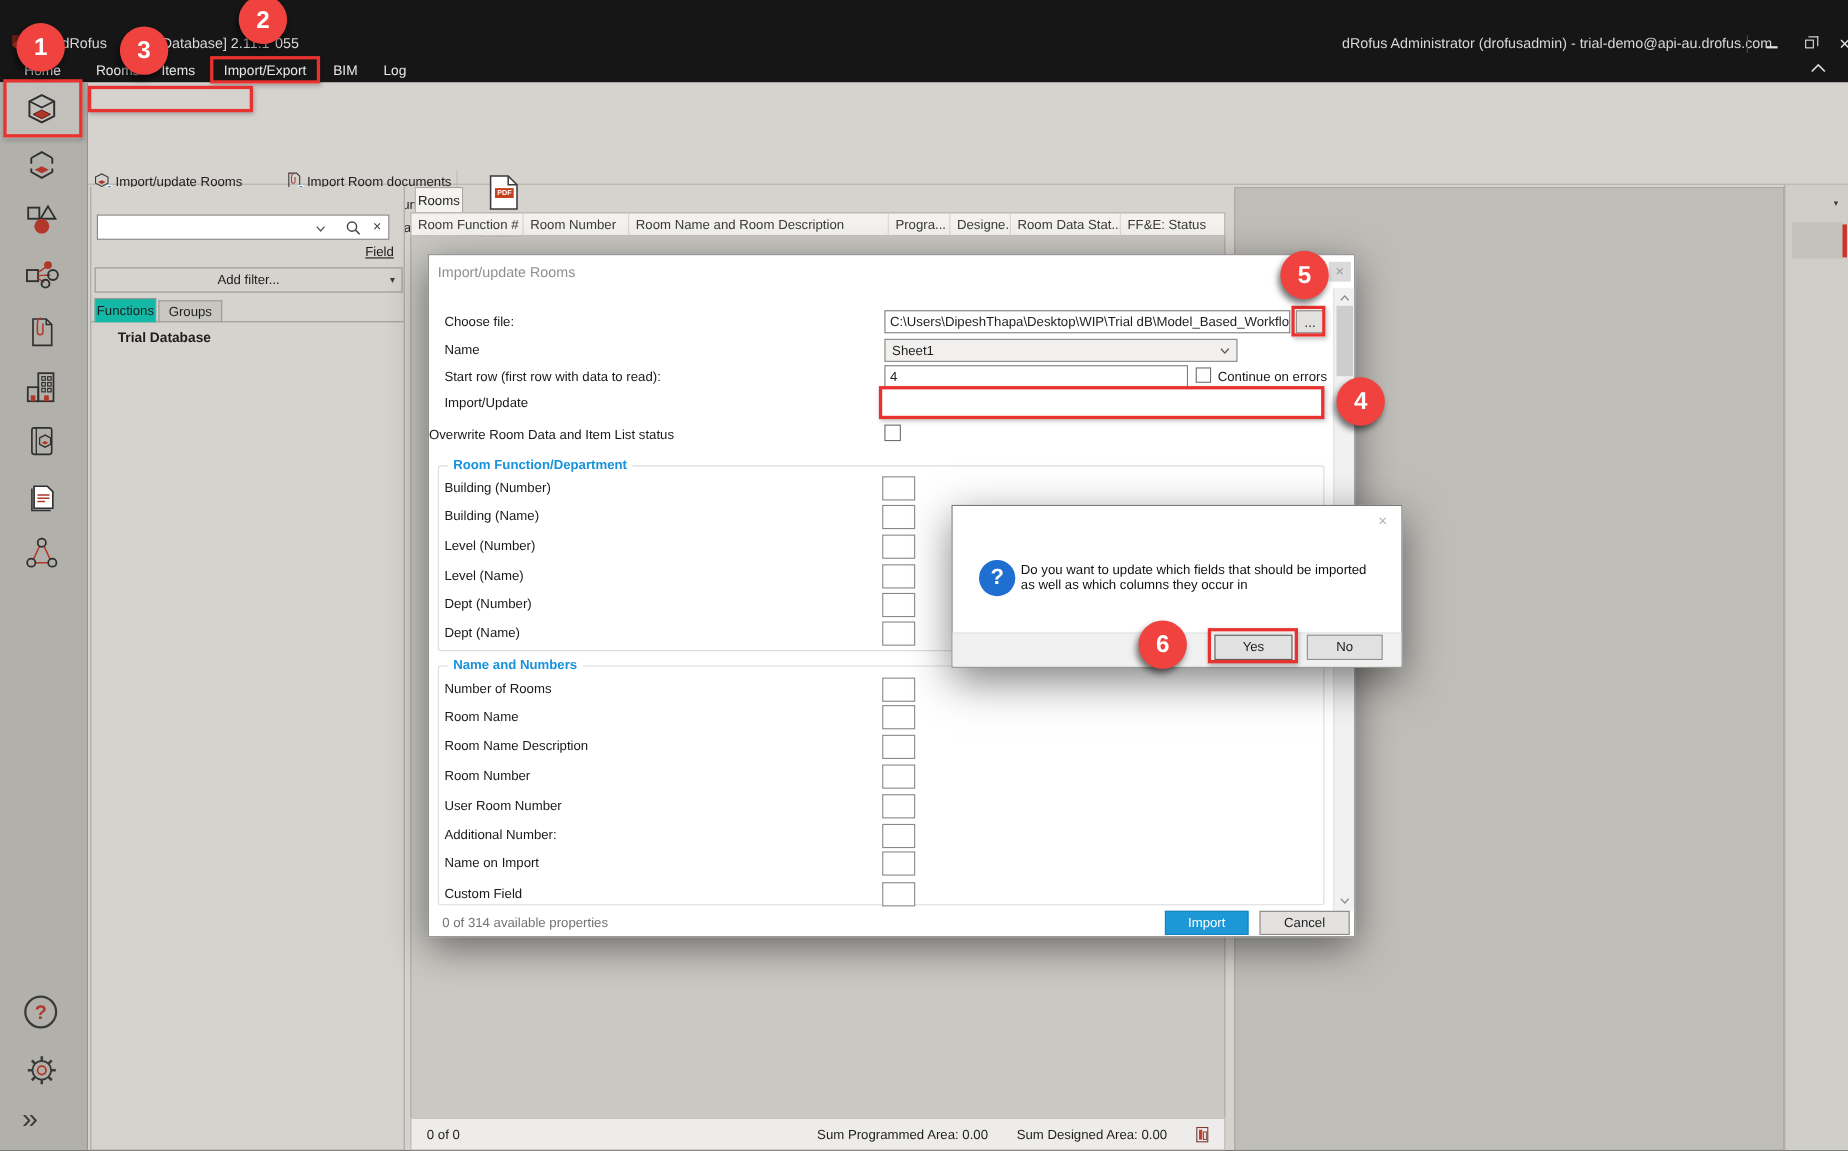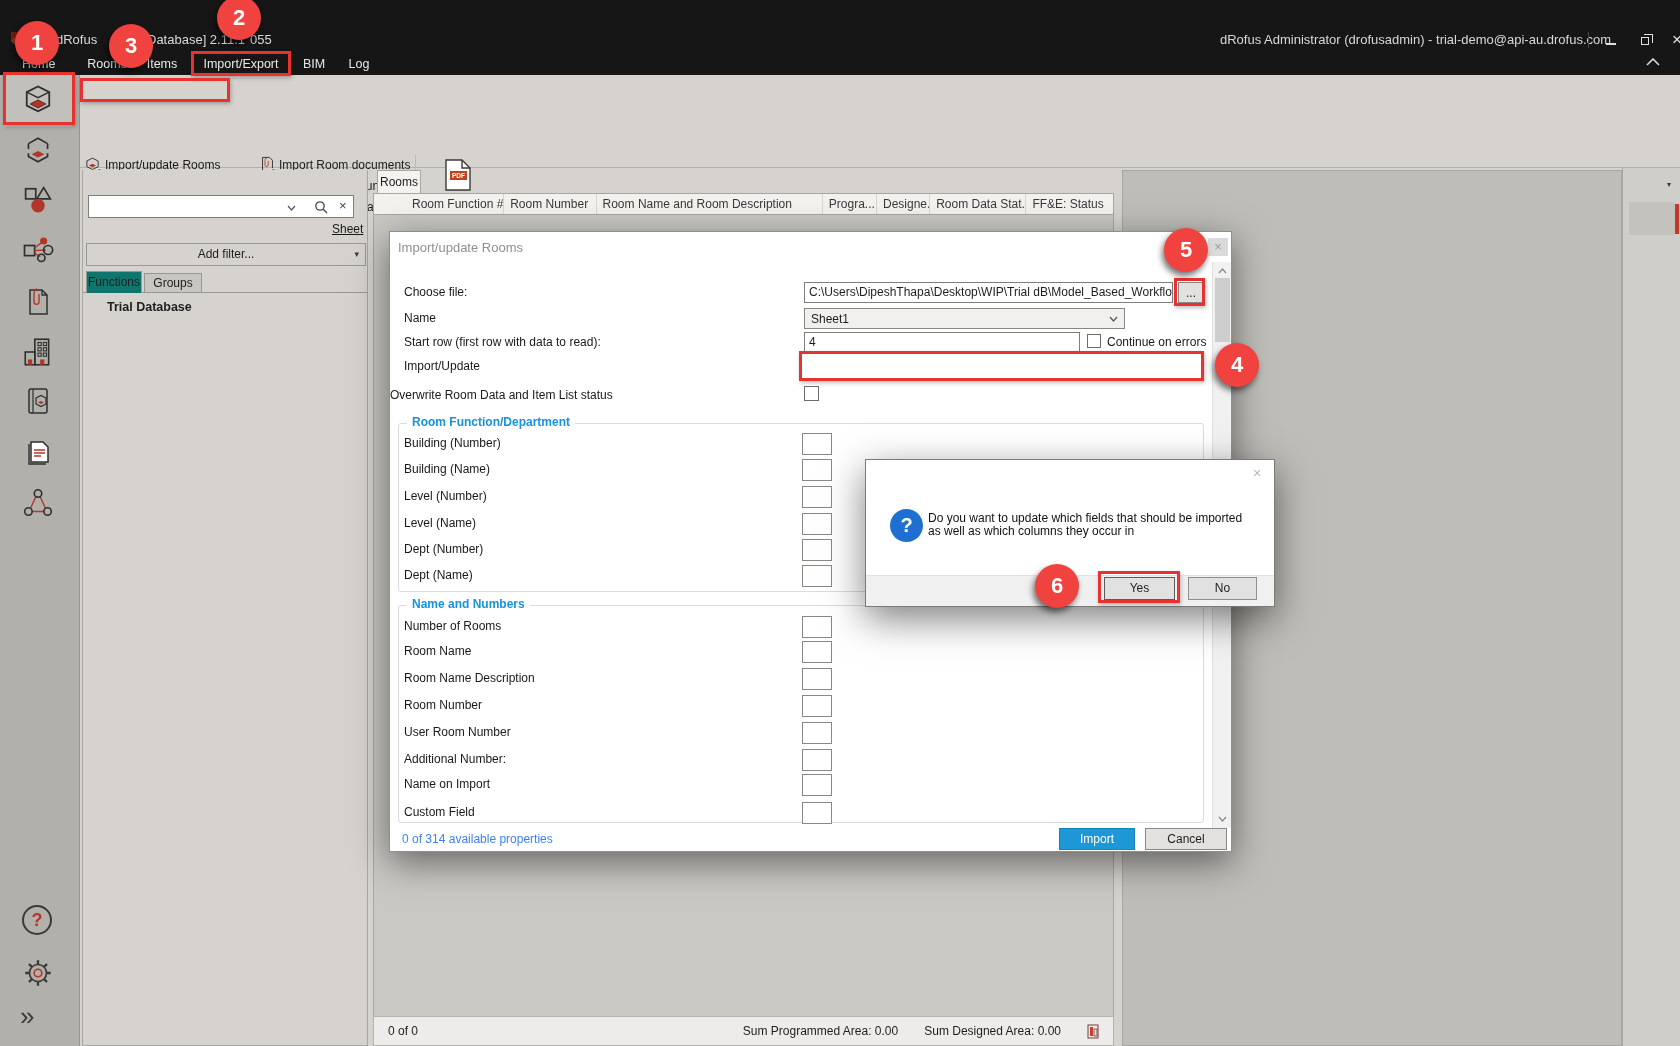--- a/index.html
+++ b/index.html
@@ -23,21 +23,21 @@
   .vdiv{width:1px;background:#bdbbb6;}
   
   .sidebar{left:0;top:75px;width:80px;height:971px;background:#b2b0ab;border-right:1px solid #97958f;}
   .sideicon{left:18px;width:40px;height:40px;display:flex;align-items:center;justify-content:center;}
   .paneheader{height:22px;background:#d6d3cf;border:1px solid #a9a7a2;display:flex;align-items:center;padding:0 7px;}
   .paneheader .t{flex:1;font-size:12px;color:#1e1e1e;}
   .navpane{left:82px;top:170px;width:286px;height:876px;background:#d6d3cf;border:1px solid #a9a7a2;border-top:none;}
   .input{background:#fff;border:1px solid #7f7d78;}
   .tabbtn{border:1px solid #9a9893;border-bottom:none;text-align:center;}
   .roomspanel-tab{left:377px;top:170px;width:44px;height:23px;background:#f4f3f0;border:1px solid #a9a7a2;border-bottom:none;text-align:center;line-height:22px;}
-  .gridheader{left:373px;top:193px;width:741px;height:22px;background:#f3f2ef;border:1px solid #a9a7a2;display:flex;align-items:center;padding-left:32px;}
+  .gridheader{left:373px;top:193px;width:741px;height:22px;background:#f3f2ef;border:1px solid #a9a7a2;display:flex;align-items:center;}
   .gridheader .col{border-right:1px solid #d8d6d1;height:100%;display:flex;align-items:center;padding:0 6px;color:#3a3a3a;white-space:nowrap;overflow:hidden;}
   .gridbody{left:373px;top:215px;width:741px;height:801px;background:#cac8c3;border-left:1px solid #a9a7a2;border-right:1px solid #a9a7a2;}
   .statusbar{left:373px;top:1016px;width:741px;height:30px;background:#edecea;border:1px solid #b5b3ae;display:flex;align-items:center;padding:0 14px;gap:26px;}
   .props{left:1122px;top:170px;width:500px;height:876px;background:#bfbdb8;border:1px solid #a9a7a2;}
   .rtoolbar{left:1622px;top:168px;width:58px;height:878px;background:#d0cec9;border-left:1px solid #a9a7a2;}
   
   .dialog{left:389px;top:231px;width:843px;height:621px;background:#fff;border:1px solid #8f8f8f;box-shadow:0 10px 34px rgba(0,0,0,.5);z-index:50;}
   .dlg-title{color:#8f8f8f;font-size:13px;}
   .fieldset{border:1px solid #dcdcdc;border-radius:3px;}
   .legend{position:absolute;top:-9px;left:8px;background:#fff;padding:0 5px;color:#1792dc;font-weight:bold;font-size:12px;}
@@ -289,28 +289,28 @@
           </svg>
         </span>
       <span class="abs" style="left:224px;top:3px">
           <svg width="16" height="16" viewBox="0 0 16 16">
             <circle cx="7" cy="7" r="4.2" fill="none" stroke="#444" stroke-width="1.3"></circle>
             <path d="M10.2 10.2 L14 14" stroke="#444" stroke-width="1.3"></path>
           </svg>
         </span>
       <span class="abs" style="left:250px;top:2px;color:#444;font-size:13px">×</span>
     </div>
-    <div class="abs link" style="left:249px;top:52px">Sheet</div>
+    <div class="abs link" style="left:249px;top:52px">Field</div>
 
     <div class="abs" style="left:3px;top:73px;width:280px;height:23px;border:1px solid #9a9893;background:#d6d3cf;text-align:center;line-height:21px">
       <span>Add filter...</span>
       <span class="abs" style="right:6px;top:0;font-size:9px;color:#3a3a3a">▾</span>
     </div>
 
-    <div class="abs tabbtn" style="left:3px;top:101px;width:56px;height:22px;background:#0f766e;line-height:21px;z-index:2">Functions</div>
+    <div class="abs tabbtn" style="left:3px;top:101px;width:56px;height:22px;background:#14b8a6;line-height:21px;z-index:2">Functions</div>
     <div class="abs tabbtn" style="left:61px;top:103px;width:58px;height:20px;background:#c8c6c1;line-height:19px">Groups</div>
     <div class="abs" style="left:0;top:122px;width:284px;height:1px;background:#9a9893"></div>
 
     <div class="abs" style="left:24px;top:130px;font-weight:bold;font-size:12.5px">Trial Database</div>
   </div>
 
   <div class="abs roomspanel-tab">Rooms</div>
   <div class="abs gridheader">
     <span class="col" style="width:102px">Room Function #</span>
     <span class="col" style="width:96px">Room Number</span>
@@ -425,21 +425,21 @@
           </svg>
         </span>
       <span class="abs" style="left:2px;top:16px;width:15px;height:64px;background:#cdcdcd"></span>
       <span class="abs" style="left:5px;bottom:6px">
           <svg width="9" height="6" viewBox="0 0 9 6">
             <polyline points="1,1 4.5,5 8,1" fill="none" stroke="#888" stroke-width="1.2"></polyline>
           </svg>
         </span>
     </div>
 
-    <span class="abs" style="left:12px;top:600px;color:#3b82f6">0 of 314 available properties</span>
+    <span class="abs" style="left:12px;top:600px;color:#737373">0 of 314 available properties</span>
     <div class="abs btn-blue" style="left:669px;top:596px;width:76px;height:22px">Import</div>
     <div class="abs btn-gray" style="left:755px;top:596px;width:82px;height:22px">Cancel</div>
   </div>
 
   <div class="abs msgbox">
     <span class="abs" style="left:387px;top:5px;color:#b5b5b5;font-size:14px">×</span>
     <span class="qicon" style="left:24px;top:49px">?</span>
     <span class="abs" style="left:62px;top:51px;color:#111">Do you want to update which fields that should be imported</span>
     <span class="abs" style="left:62px;top:64px;color:#111">as well as which columns they occur in</span>
     <div class="msgfooter"></div>

